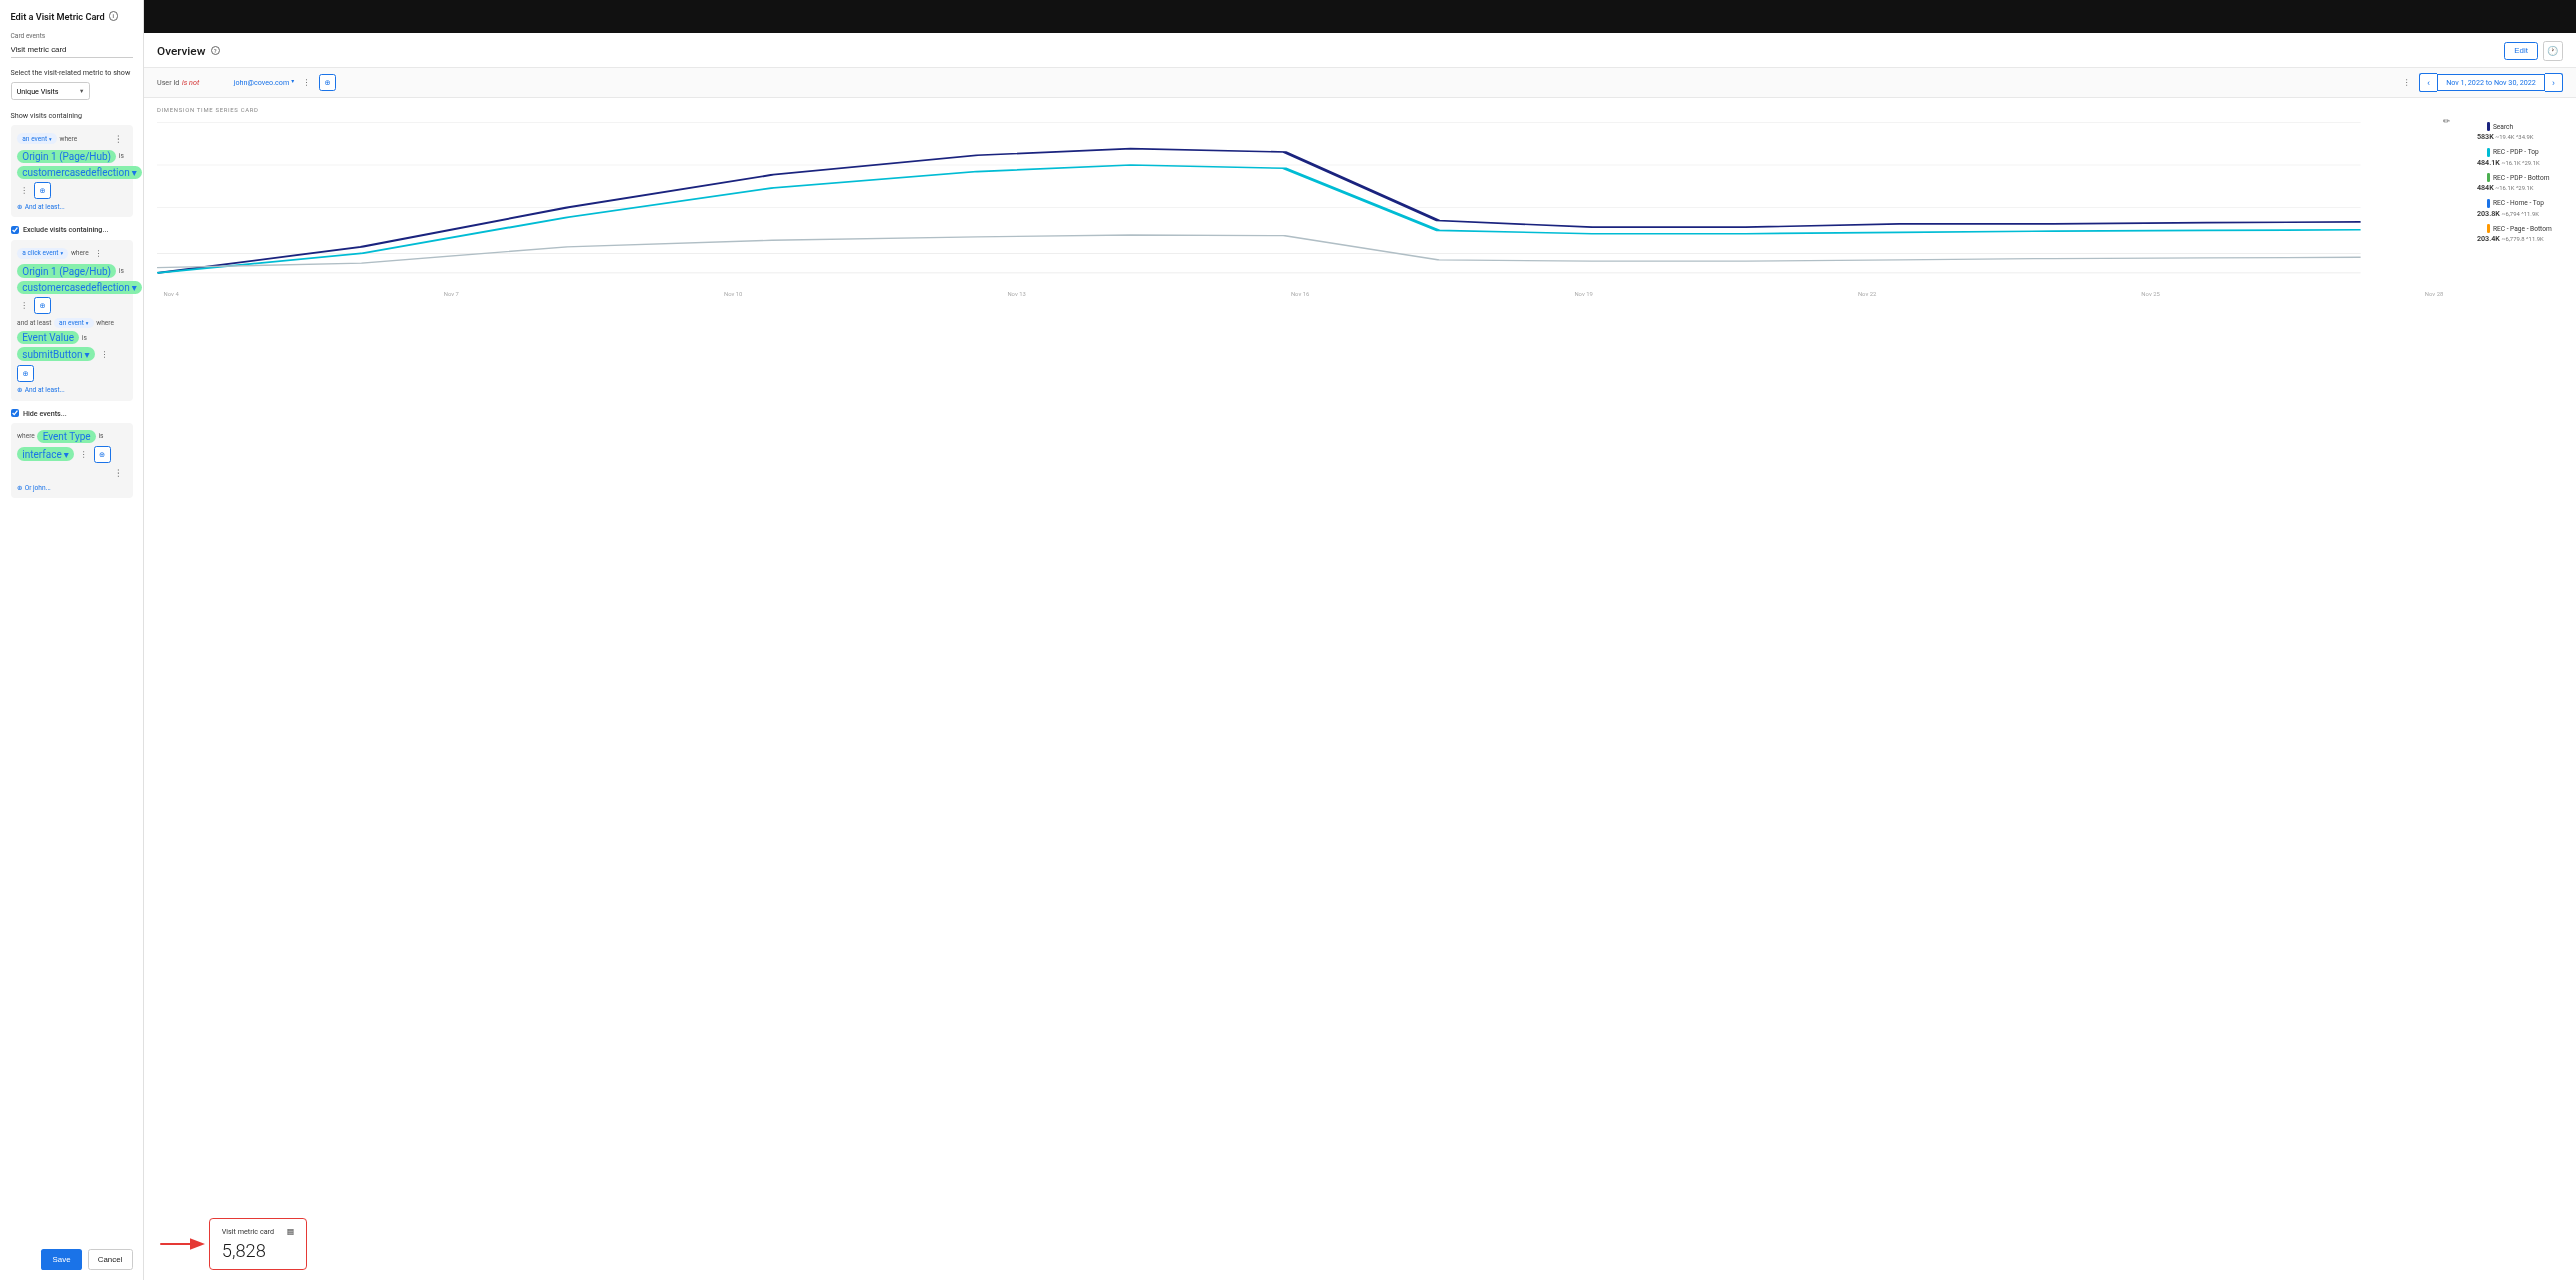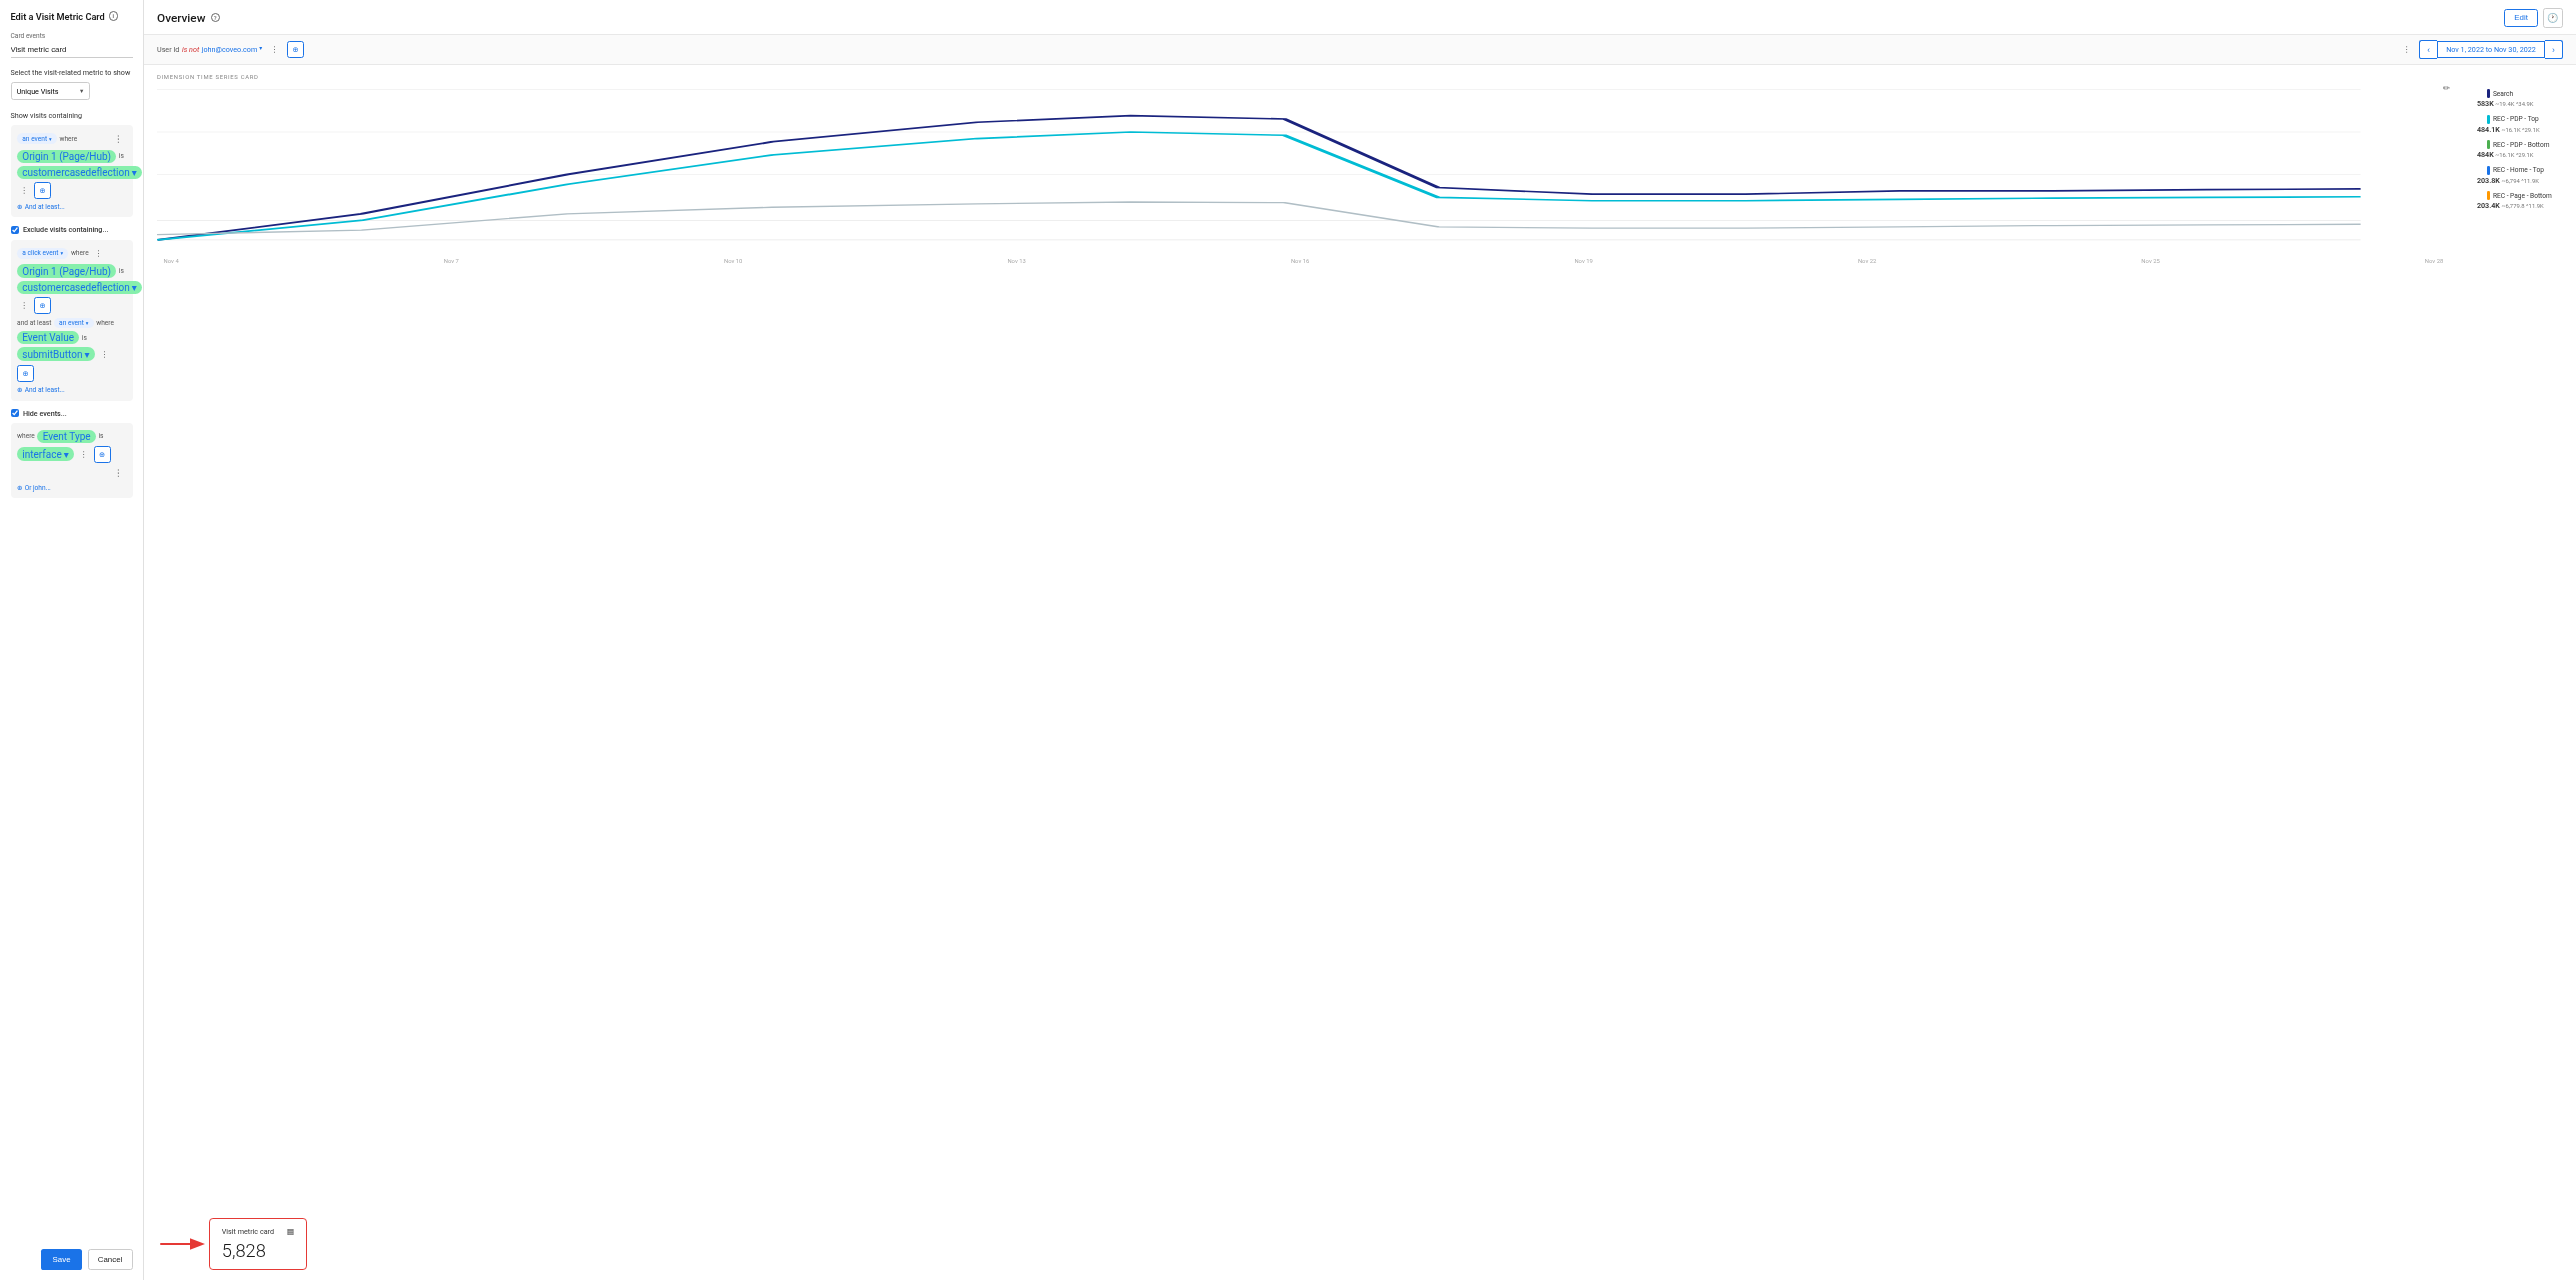--- a/index.html
+++ b/index.html
@@ -192,20 +192,21 @@
       padding: 4.6px 9.2px;
       font-size: 7.9px;
       cursor: pointer;
     }
 
     
     .right-panel {
       flex: 1;
       background: #fff;
       display: flex;
+      flex-direction: column;
       overflow: hidden;
     }
     .top-black-bar {
       height: 33px;
       background: #111;
       flex-shrink: 0;
     }
     .overview-section {
       flex: 1;
       display: flex;
@@ -268,20 +269,21 @@
       font-size: 7.2px;
     }
     .filter-chip .key { color: #555; }
     .filter-chip .op { color: #d32f2f; font-style: italic; }
     .filter-chip .val {
       color: #1a73e8;
       display: flex;
       align-items: flex-start;
       gap: 2px;
       cursor: pointer;
+      margin-left: 32px;
     }
     .filter-chip .val .chevron { font-size: 5.9px; }
     .filter-actions-right {
       margin-left: auto;
       display: flex;
       align-items: center;
       gap: 5.2px;
     }
     .date-nav {
       display: flex;

